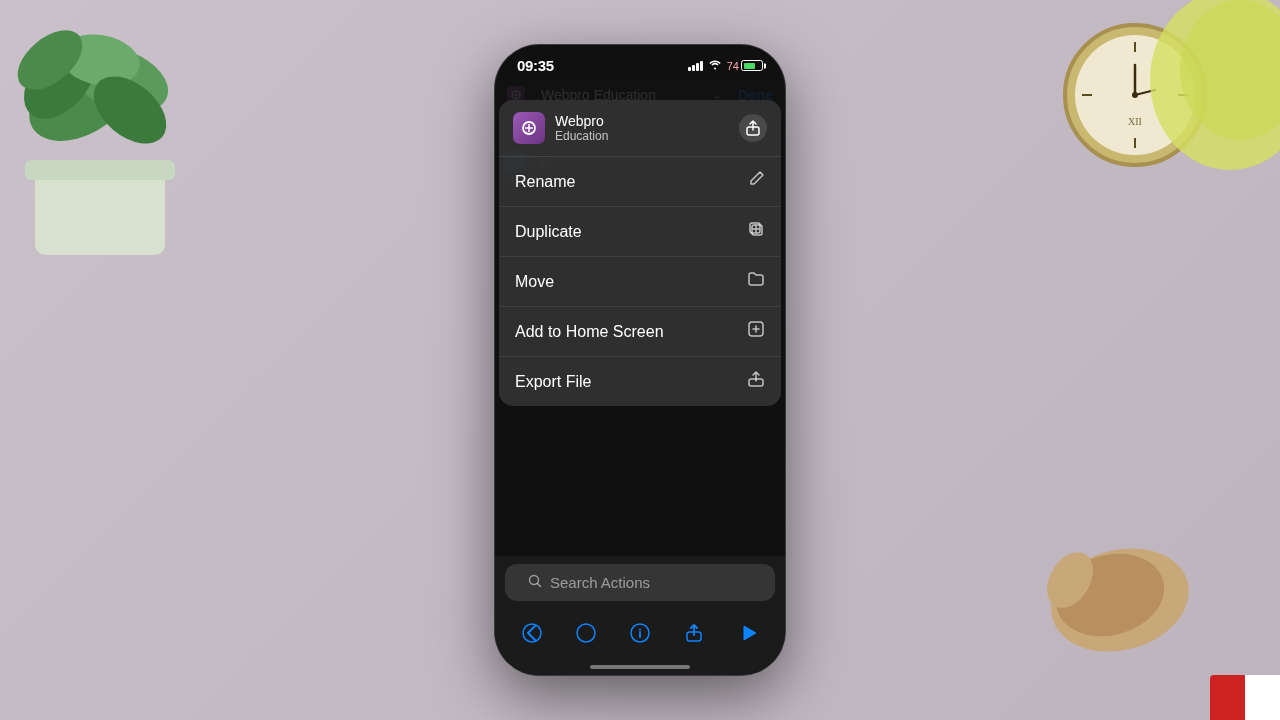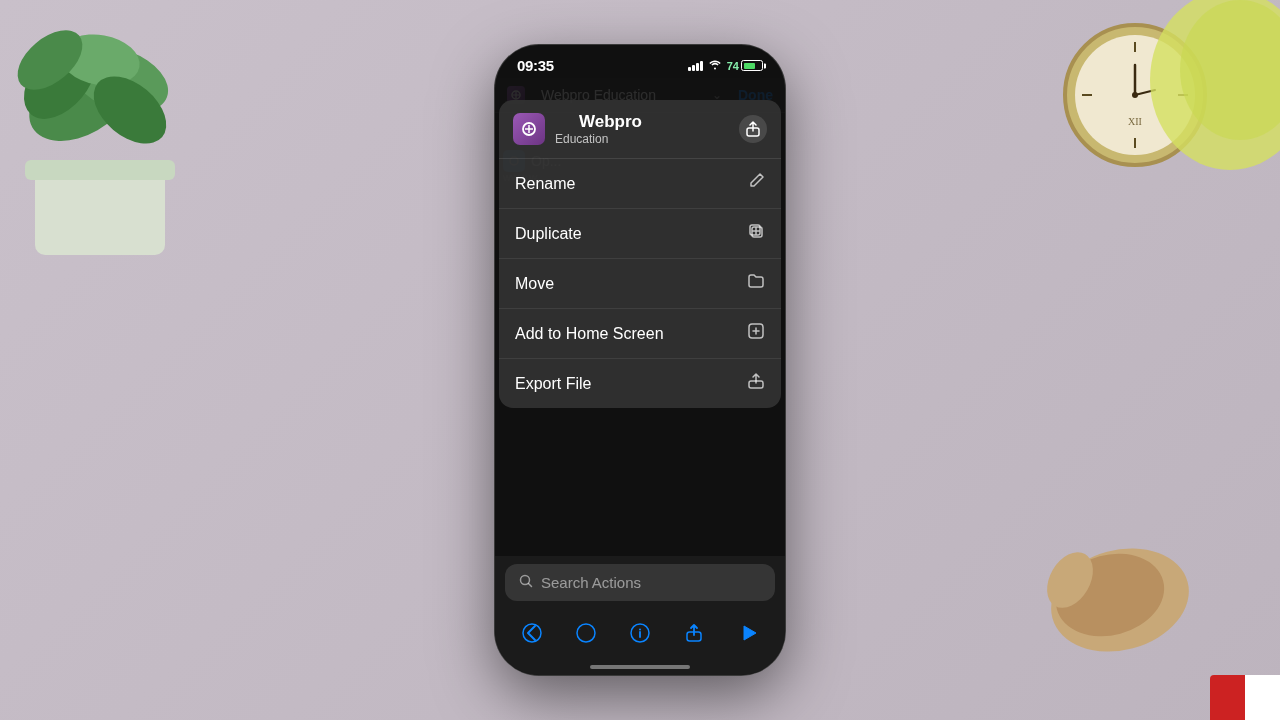--- a/index.html
+++ b/index.html
@@ -75,22 +75,22 @@
     .signal-bar {
       background: white;
       border-radius: 1px;
     }
 
     .battery-indicator {
       display: flex;
       align-items: center;
       gap: 2px;
       font-size: 12px;
-      color: #86efac;
-      font-weight: 700;
+      color: #fca5a5;
+      font-weight: 400;
     }
 
     .battery-body {
       width: 22px;
       height: 11px;
       border: 1.5px solid white;
       border-radius: 2.5px;
       position: relative;
       display: flex;
       align-items: center;
@@ -181,24 +181,23 @@
       background: linear-gradient(135deg, #9b59b6, #6c3483);
       border-radius: 7px;
       display: flex;
       align-items: center;
       justify-content: center;
       flex-shrink: 0;
     }
 
     .shortcut-title {
       flex: 1;
-      font-size: 17px;
+      font-size: 14px;
       color: #ffffff;
-      font-weight: 700;
-      margin-left: 24px;
+      font-weight: 400;
     }
 
     .shortcut-export-btn {
       width: 28px;
       height: 28px;
       border-radius: 50%;
       background: rgba(80,80,80,0.8);
       display: flex;
       align-items: center;
       justify-content: center;
@@ -240,21 +239,21 @@
       bottom: 0;
       left: 0;
       right: 0;
       background: rgba(28,28,28,0.97);
     }
 
     .search-bar {
       margin: 8px 10px;
       background: rgba(60,60,60,0.8);
       border-radius: 12px;
-      padding: 10px 14px;
+      padding: 10px 23px;
       display: flex;
       align-items: flex-start;
       gap: 8px;
     }
 
     .search-icon-wrap {
       color: rgba(255,255,255,0.5);
       font-size: 14px;
     }
 

